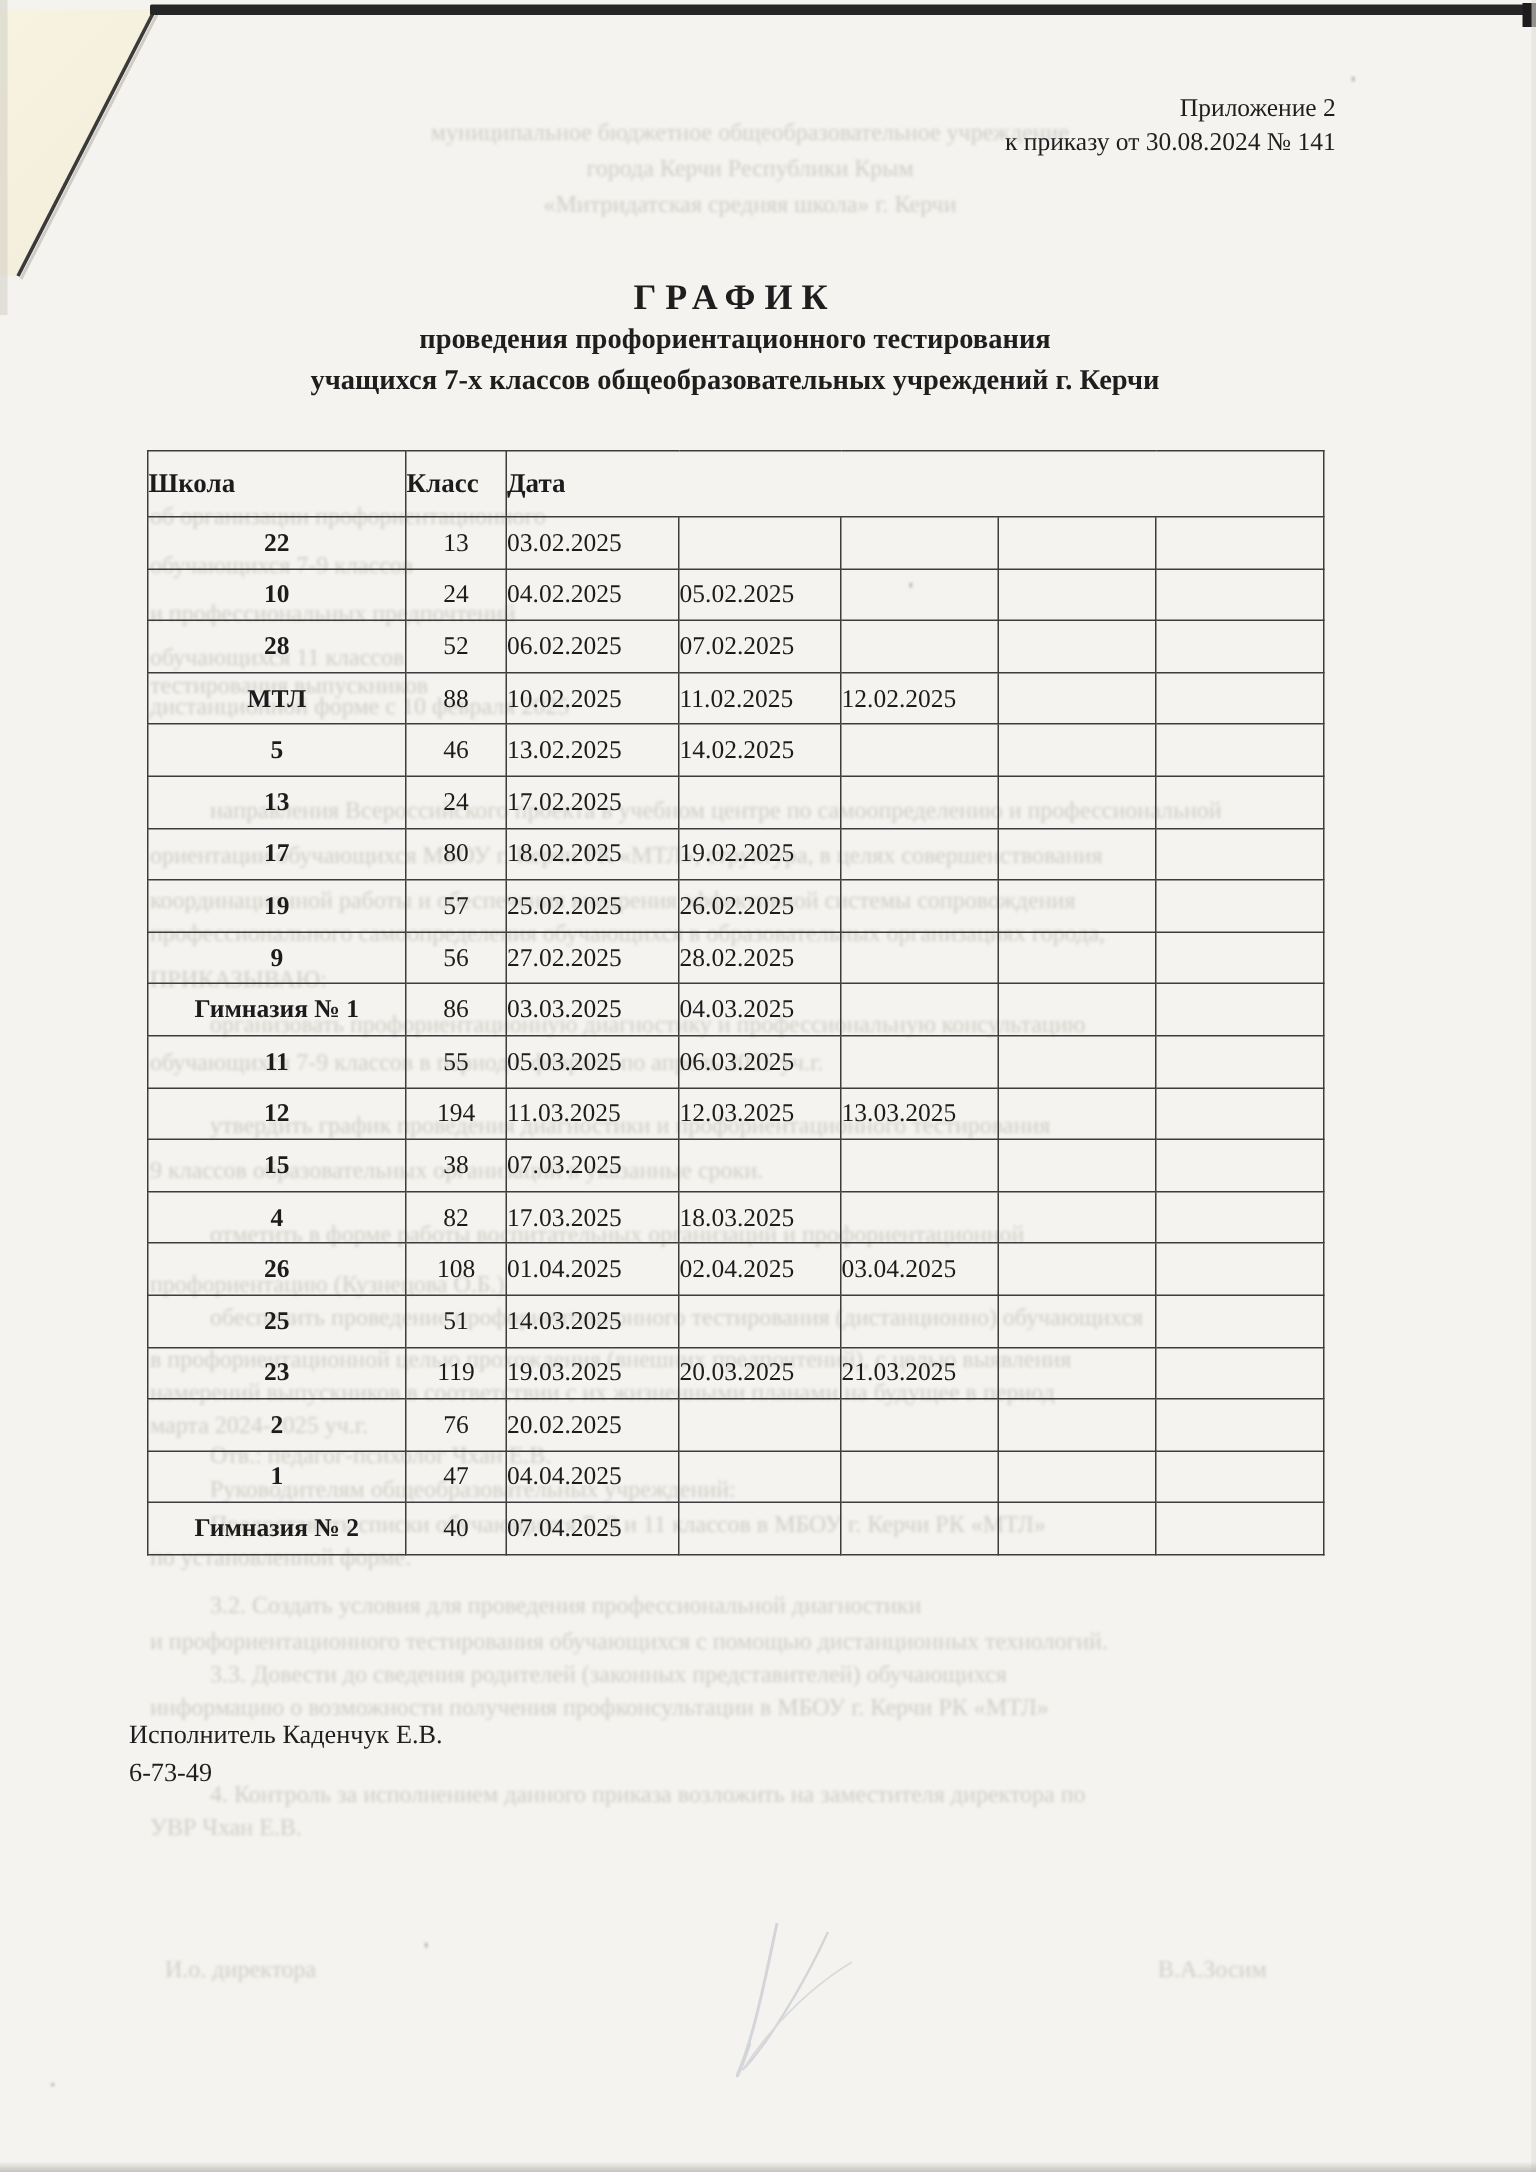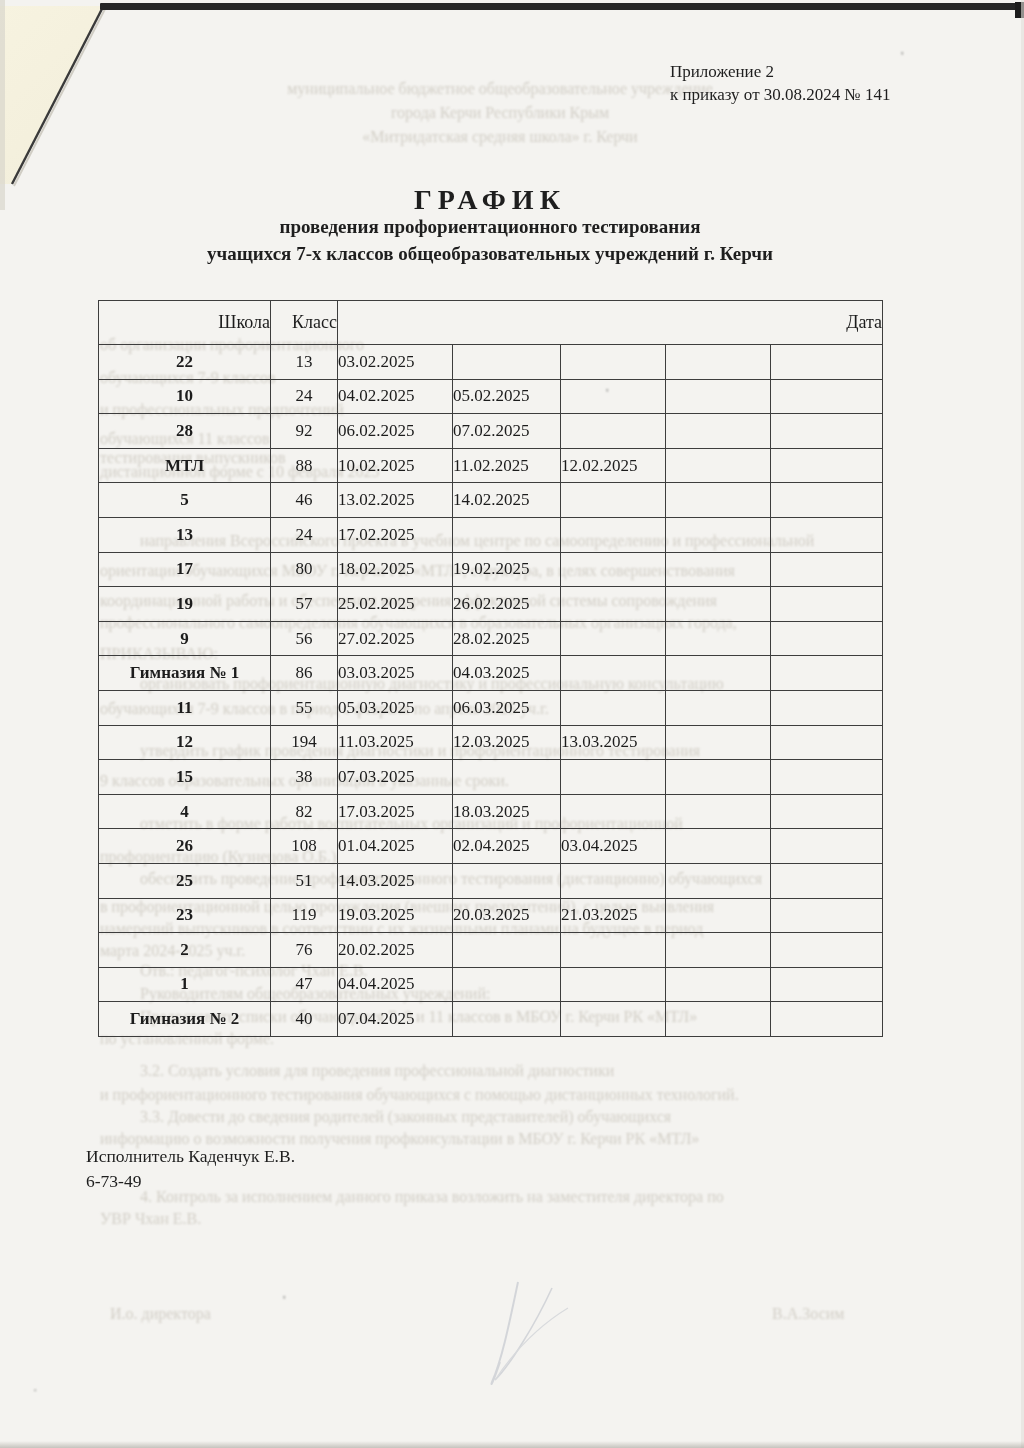--- a/index.html
+++ b/index.html
@@ -19,33 +19,33 @@
   .left-edge-strip{position:absolute;left:0;top:0;width:5px;height:210px;background:#d8d5cc;opacity:.7;}
   .scan-bottom{position:absolute;left:0;right:0;bottom:0;height:7px;
     background:linear-gradient(rgba(0,0,0,0),rgba(160,156,148,.55));}
   .right-edge-strip{position:absolute;right:0;top:0;width:3px;height:100%;background:#e2e0db;opacity:.6;}
   
   .bleed-layer{position:absolute;inset:0;filter:blur(1.1px);pointer-events:none;}
   .ghost-line{position:absolute;color:#857c67;opacity:.30;font-size:16px;white-space:nowrap;}
   .speck{position:absolute;color:#4a4a4a;font-size:13px;opacity:.8;}
   .signature-svg{position:absolute;left:440px;top:1270px;opacity:.30;}
   
-  .appendix{position:absolute;left:670px;top:60px;font-size:17px;line-height:23px;}
+  .appendix{position:absolute;left:670px;top:60px;font-size:17px;line-height:23px;text-align:right;}
   .title-wrap{position:absolute;left:98px;top:186px;width:784px;text-align:center;
     font-weight:bold;font-size:19px;line-height:27px;}
-  .title-line1{font-size:28px;letter-spacing:6px;}
+  .title-line1{font-size:24px;letter-spacing:6px;}
   table.schedule{
     position:absolute;left:98px;top:300px;width:784px;
     border-collapse:collapse;table-layout:fixed;
   }
   table.schedule th,table.schedule td{
     border:1.8px solid #3d3d3d;padding:0;vertical-align:middle;
     font-size:17px;color:#1c1c1c;overflow:hidden;
   }
-  table.schedule th{height:43px;font-size:18px;font-weight:normal;text-align:right;}
+  table.schedule th{height:43px;font-size:18px;font-weight:bold;text-align:left;}
   table.schedule td{height:33.6px;}
   td.school-cell{font-weight:bold;text-align:center;}
   td.class-cell{text-align:center;}
   td.date-cell{text-align:left;padding-left:11px;}
   .footer-block{position:absolute;left:86px;top:1144px;font-size:17.5px;line-height:25px;}
 </style>
 </head>
 <body>
 
 <div class="page">
@@ -152,21 +152,21 @@
           <td class="school-cell">10</td>
           <td class="class-cell">24</td>
           <td class="date-cell">04.02.2025</td>
           <td class="date-cell">05.02.2025</td>
           <td class="date-cell"></td>
           <td class="date-cell"></td>
           <td class="date-cell"></td>
         </tr>
         <tr>
           <td class="school-cell">28</td>
-          <td class="class-cell">92</td>
+          <td class="class-cell">52</td>
           <td class="date-cell">06.02.2025</td>
           <td class="date-cell">07.02.2025</td>
           <td class="date-cell"></td>
           <td class="date-cell"></td>
           <td class="date-cell"></td>
         </tr>
         <tr>
           <td class="school-cell">МТЛ</td>
           <td class="class-cell">88</td>
           <td class="date-cell">10.02.2025</td>

